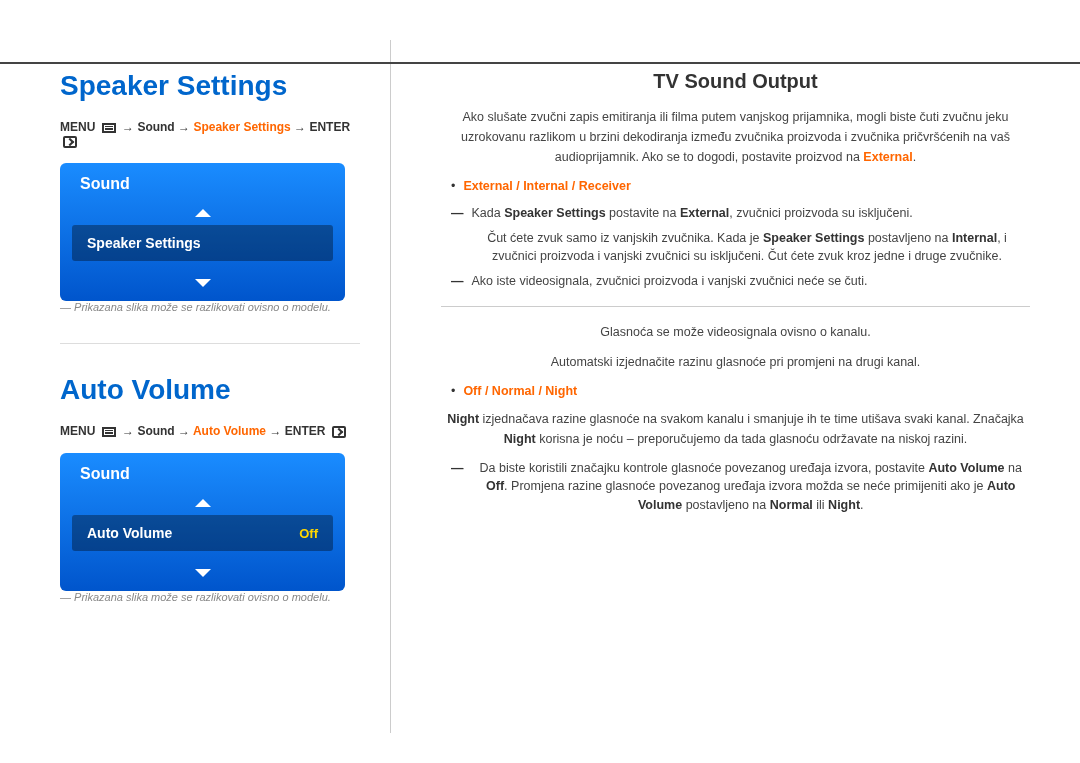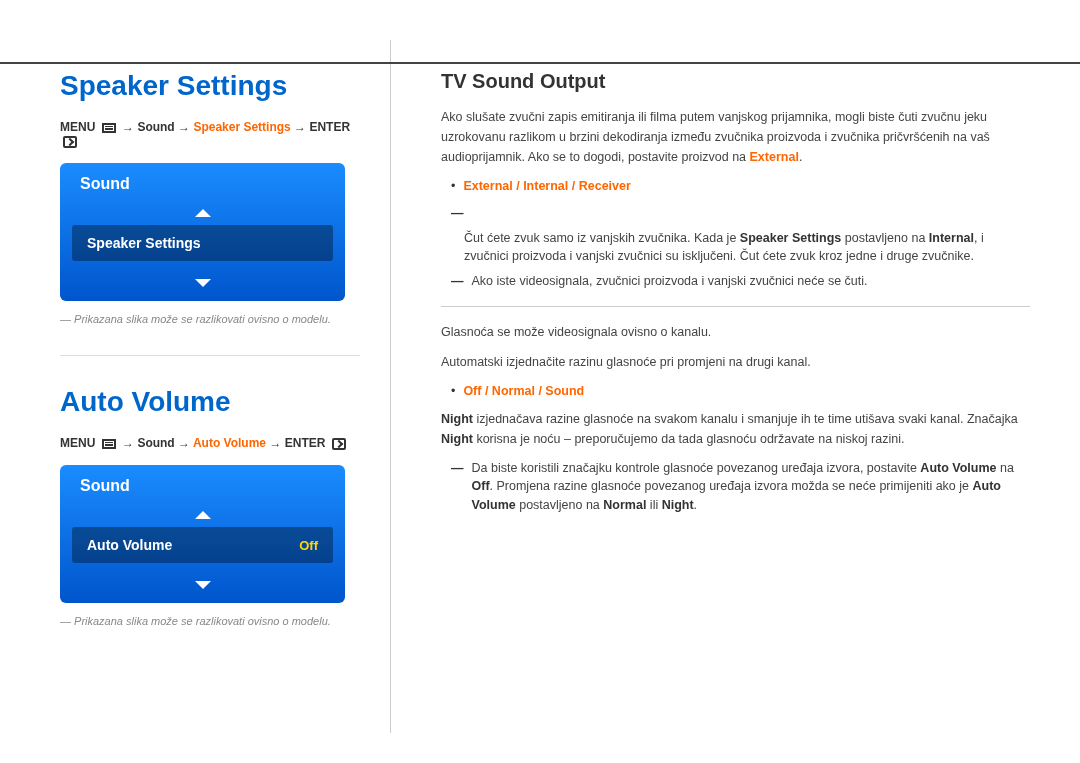--- a/index.html
+++ b/index.html
@@ -86,35 +86,35 @@
 
     .widget-bottom-chevron {
       display: flex;
       justify-content: center;
       padding: 8px 0 12px;
     }
 
     .note-text {
       font-size: 11px;
       color: #888;
-      margin-top: 12px;
       font-style: italic;
     }
 
     
     .section-separator {
       height: 1px;
       background: #ddd;
       margin: 30px 0;
     }
 
     
     .right-col {
       flex: 1;
       padding: 40px 50px 30px 50px;
+      text-align: center;
     }
 
     .content-section-title {
       font-size: 20px;
       font-weight: bold;
       color: #333;
       margin-bottom: 14px;
       margin-top: 30px;
     }
 
@@ -285,41 +285,42 @@
         Ako slušate zvučni zapis emitiranja ili filma putem vanjskog prijamnika, mogli biste čuti zvučnu jeku uzrokovanu razlikom u brzini dekodiranja između zvučnika proizvoda i zvučnika pričvršćenih na vaš audioprijamnik. Ako se to dogodi, postavite proizvod na <span class="bold-orange">External</span>.
       </p>
 
       <div class="bullet-item">
         <span class="bullet-dot">•</span>
         <span class="bold-orange">External / Internal / Receiver</span>
       </div>
 
       <div class="dash-item">
         <span class="dash-mark">―</span>
+        <span>Kada <span class="bold-black">Speaker Settings</span> postavite na <span class="bold-black">External</span>, zvučnici proizvoda su isključeni.</span>
       </div>
 
       <div class="dash-item" style="margin-left:23px;">
         <span>Čut ćete zvuk samo iz vanjskih zvučnika. Kada je <span class="bold-black">Speaker Settings</span> postavljeno na <span class="bold-black">Internal</span>, i zvučnici proizvoda i vanjski zvučnici su isključeni. Čut ćete zvuk kroz jedne i druge zvučnike.</span>
       </div>
 
       <div class="dash-item">
         <span class="dash-mark">―</span>
         <span>Ako iste videosignala, zvučnici proizvoda i vanjski zvučnici neće se čuti.</span>
       </div>
     </div>
 
     <div class="right-divider"></div>
 
     <div class="right-bottom">
       <p class="content-paragraph">Glasnoća se može videosignala ovisno o kanalu.</p>
       <p class="content-paragraph">Automatski izjednačite razinu glasnoće pri promjeni na drugi kanal.</p>
 
       <div class="bullet-item">
         <span class="bullet-dot">•</span>
-        <span class="bold-orange">Off / Normal / Sound</span>
+        <span class="bold-orange">Off / Normal / Night</span>
       </div>
 
 
       <p class="content-paragraph">
         <span class="bold-black">Night</span> izjednačava razine glasnoće na svakom kanalu i smanjuje ih te time utišava svaki kanal. Značajka <span class="bold-black">Night</span> korisna je noću – preporučujemo da tada glasnoću održavate na niskoj razini.
       </p>
 
       <div class="dash-item">
         <span class="dash-mark">―</span>
         <span>Da biste koristili značajku kontrole glasnoće povezanog uređaja izvora, postavite <span class="bold-black">Auto Volume</span> na <span class="bold-black">Off</span>. Promjena razine glasnoće povezanog uređaja izvora možda se neće primijeniti ako je <span class="bold-black">Auto Volume</span> postavljeno na <span class="bold-black">Normal</span> ili <span class="bold-black">Night</span>.</span>

